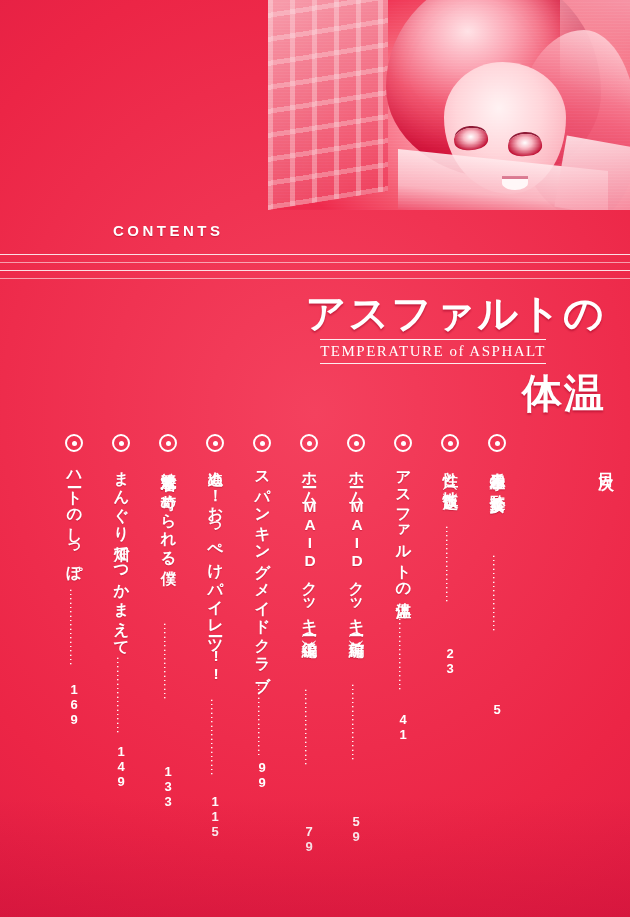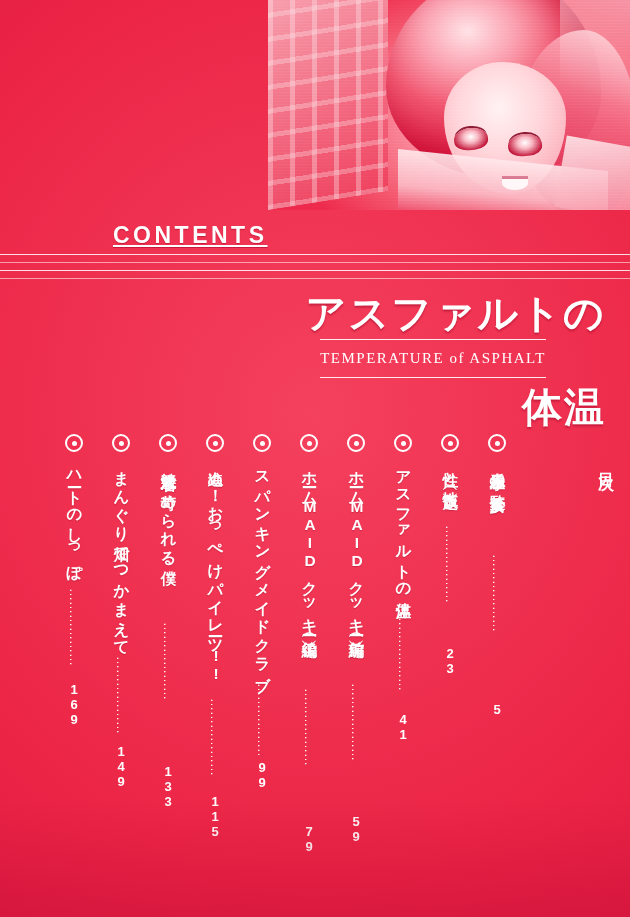--- a/index.html
+++ b/index.html
@@ -123,26 +123,25 @@
     background:
       repeating-linear-gradient(0deg, rgba(255,255,255,.05) 0 1px, rgba(255,255,255,0) 1px 3px);
     mix-blend-mode: overlay;
   }
 
   
   #contents-heading {
     position: absolute;
     left: 113px;
     top: 222px;
-    font-size: 23px;
+    font-size: 15px;
     font-weight: bold;
     letter-spacing: 3.5px;
     color: #ffffff;
     text-shadow: 0 1px 1px rgba(160,0,35,.5);
-    text-decoration: underline;
   }
 
   
   .hrule {
     position: absolute;
     left: 0;
     width: 630px;
     height: 1px;
     background: rgba(255,255,255,.85);
   }
@@ -170,21 +169,21 @@
     text-shadow: 0 2px 2px rgba(150,0,35,.45);
   }
   #title-rom {
     font-family: "Liberation Serif", serif;
     font-size: 15px;
     letter-spacing: 1.5px;
     margin-top: 4px;
     margin-right: 60px;
     border-top: 1px solid rgba(255,255,255,.9);
     border-bottom: 1px solid rgba(255,255,255,.9);
-    padding: 10px 0;
+    padding: 3px 0;
     display: inline-block;
   }
   #title-sub {
     font-family: Liberation Mono, monospace;
     font-size: 40px;
     font-weight: bold;
     letter-spacing: 2px;
     margin-top: 2px;
     text-shadow: 0 2px 2px rgba(150,0,35,.45);
   }

